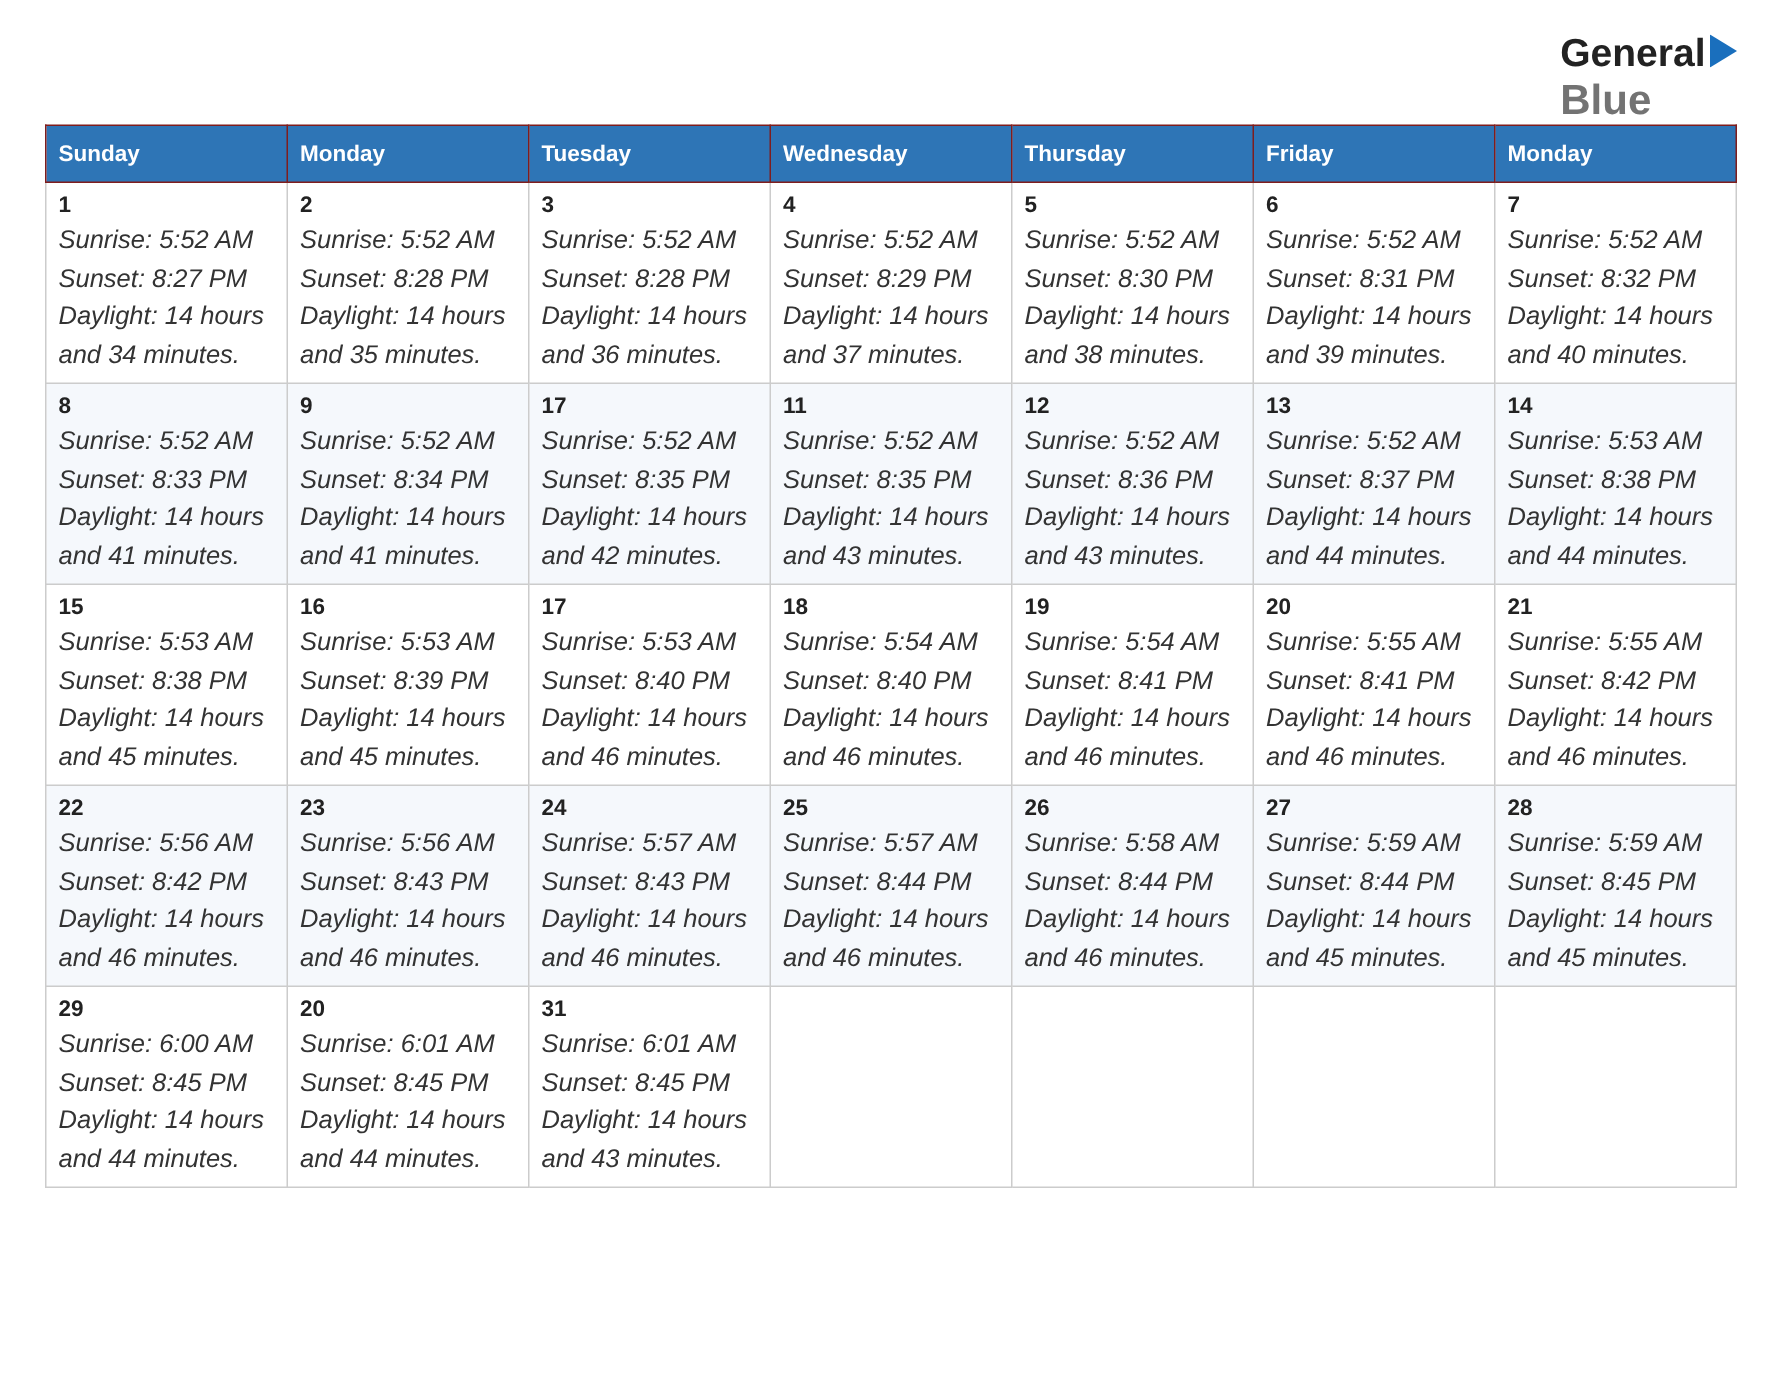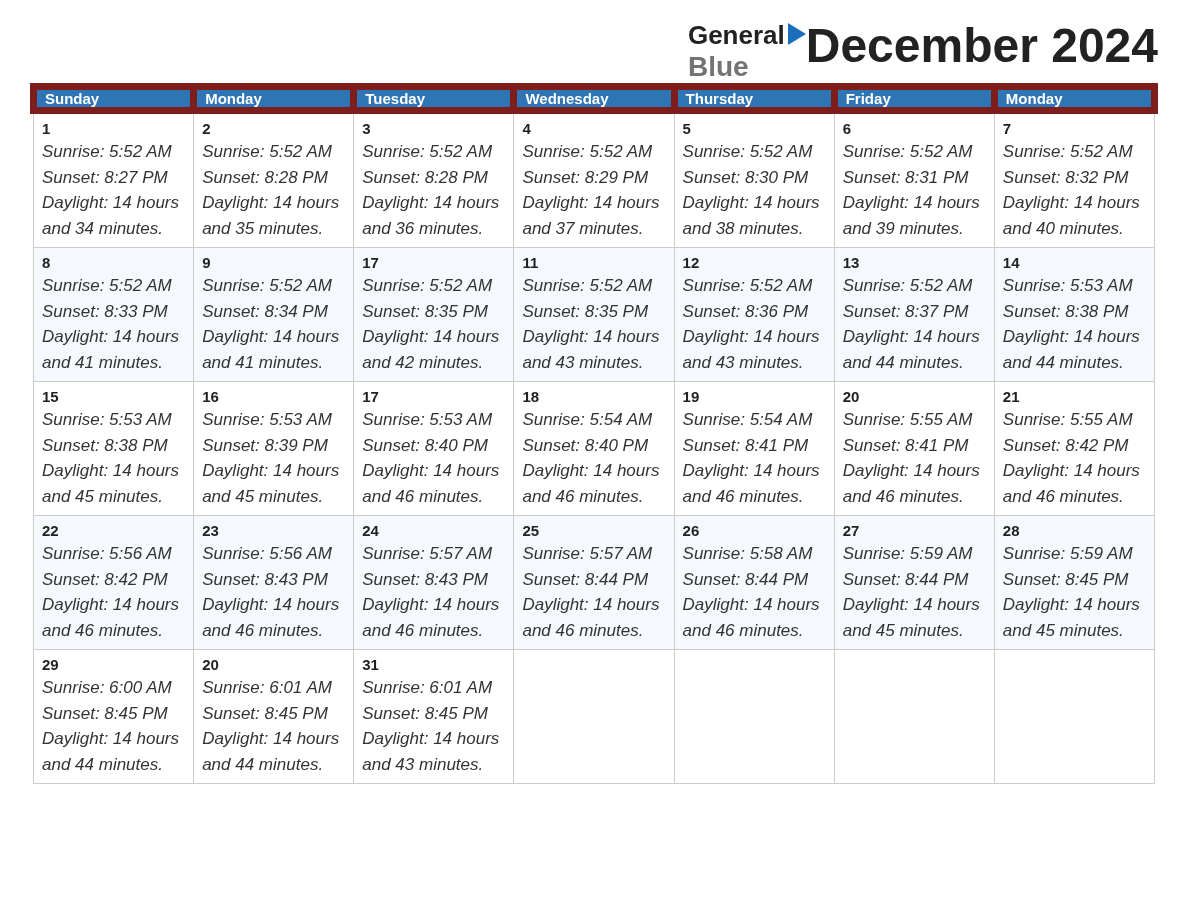--- a/index.html
+++ b/index.html
@@ -58,23 +58,23 @@
       width: 100%;
       border-collapse: collapse;
       border: 1px solid #aaa;
     }
 
     .calendar-table th {
       background-color: #2e75b6;
       color: #fff;
       font-size: 15px;
       font-weight: bold;
-      padding: 0 8px;
+      padding: 10px 8px;
       text-align: left;
-      border: 7px solid #7f1d1d;
+      border: 1px solid #7f1d1d;
     }
 
     .calendar-table td {
       vertical-align: top;
       padding: 6px 8px;
       border: 1px solid #ccc;
       width: calc(100% / 7);
       min-height: 90px;
       background: #fff;
     }
@@ -110,21 +110,20 @@
       <span style="font-size:26px;font-weight:bold;color:#222;">General</span>
       <span style="display:inline-block;margin-left:3px;vertical-align:middle;">
         <svg width="18" height="22" viewBox="0 0 18 22">
             <polygon points="0,0 18,11 0,22" fill="#1a6fbd"></polygon>
           </svg>
       </span>
     </div>
     <div class="logo-line2">Blue</div>
   </div>
   <div class="title-area">
-    <div class="month-title">December 2024</div>
   </div>
 </div>
 
 <table class="calendar-table">
   <thead>
     <tr>
       <th>Sunday</th>
       <th>Monday</th>
       <th>Tuesday</th>
       <th>Wednesday</th>

